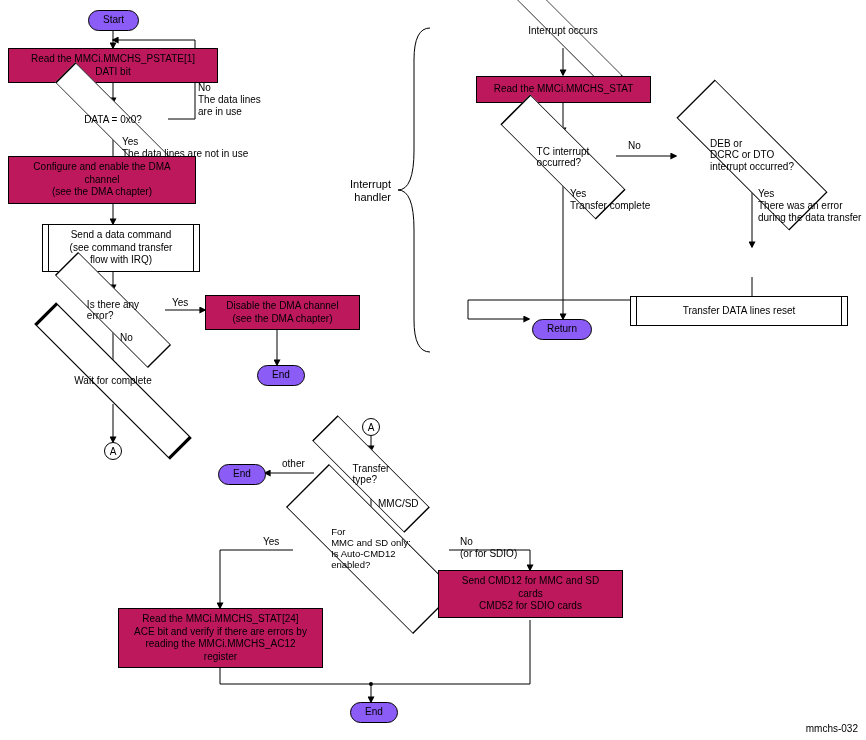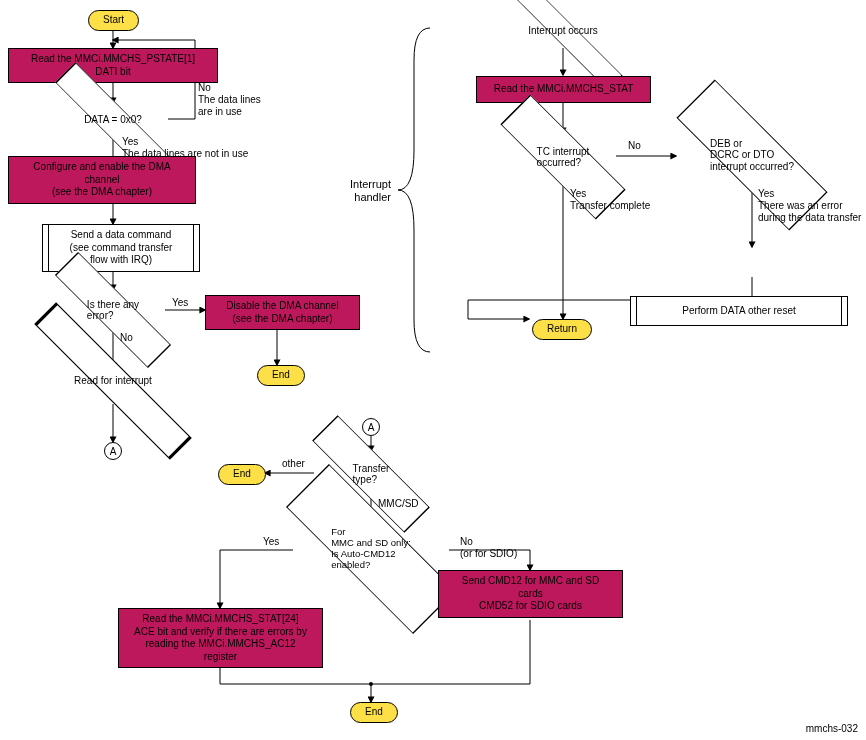--- a/index.html
+++ b/index.html
@@ -1,18 +1,18 @@
 <!DOCTYPE html>
 <html><head>
 <meta charset="utf-8">
 <style>
   *{box-sizing:border-box}
   body{margin:0;padding:0;width:866px;height:740px;background:#fff;font-family:Arial,Helvetica,sans-serif;font-size:10px;position:relative}
   .node{position:absolute;display:flex;align-items:center;justify-content:center;text-align:center;line-height:1.25}
-  .terminal{border:1px solid #000;border-radius:999px;padding:3px 14px;background:#fde047}
+  .terminal{border:1px solid #000;border-radius:999px;padding:3px 14px;background:#8b5cf6}
   .process{border:1px solid #000;padding:4px 8px;background:#be185d}
   .predef{border:1px solid #000;padding:4px 14px;background:#fff;position:relative}
   .predef::before,.predef::after{content:"";position:absolute;top:0;bottom:0;width:0;border-left:1px solid #000}
   .predef::before{left:5px}.predef::after{right:5px}
   .diamond{position:absolute}
   .diamond .shape{width:100%;height:100%;position:absolute;top:0;left:0}
   .diamond .shape::before{content:"";position:absolute;inset:0;border:1px solid #000;transform:rotate(45deg) scaleX(var(--sx,1)) scaleY(var(--sy,1));background:#fff}
   .diamond .txt{position:absolute;inset:0;display:flex;align-items:center;justify-content:center;padding:0 6px;line-height:1.15}
   .thickd .shape::before{border-width:2px}
   .conn{position:absolute;width:18px;height:18px;border:1px solid #000;border-radius:50%;display:flex;align-items:center;justify-content:center;background:#fff}
@@ -82,21 +82,21 @@
     <div class="txt">Is there any<br>error?</div>
 </div>
 <div class="label" style="left:172px;top:297px">Yes</div>
 <div class="label" style="left:120px;top:332px">No</div>
 
 <div class="node process" style="left:205px;top:295px;width:155px">Disable the DMA channel<br>(see the DMA chapter)</div>
 <div class="node terminal" style="left:257px;top:365px">End</div>
 
 <div class="diamond thickd" style="left:53px;top:356px;width:120px;height:50px;--sx:1.6;--sy:.62">
   <div class="shape"></div>
-    <div class="txt">Read for interrupt</div>
+    <div class="txt">Wait for complete</div>
 </div>
 <div class="conn" style="left:104px;top:442px">A</div>
 
 <div class="label" style="left:350px;top:178px;text-align:right;font-size:11px">Interrupt<br>handler</div>
 
 <div class="diamond" style="left:518px;top:12px;width:90px;height:38px;--sx:1.65;--sy:.55">
   <div class="shape"></div>
     <div class="txt">Interrupt occurs</div>
 </div>
 <div class="node process" style="left:476px;top:76px;width:175px;padding:6px 8px">Read the MMCi.MMCHS_STAT</div>
@@ -107,21 +107,21 @@
 </div>
 <div class="label" style="left:628px;top:140px">No</div>
 <div class="label" style="left:570px;top:188px">Yes<br>Transfer complete</div>
 
 <div class="diamond" style="left:695px;top:122px;width:114px;height:66px;--sx:1.4;--sy:.82">
   <div class="shape"></div>
     <div class="txt">DEB or<br>DCRC or DTO<br>interrupt occurred?</div>
 </div>
 <div class="label" style="left:758px;top:188px">Yes<br>There was an error<br>during the data transfer</div>
 
-<div class="node predef" style="left:630px;top:248px;width:218px;padding:8px 18px">Perform DATA other reset</div>
+<div class="node predef" style="left:630px;top:248px;width:218px;padding:8px 18px">Transfer DATA lines reset</div>
 <div class="node terminal" style="left:532px;top:319px">Return</div>
 
 <div class="conn" style="left:362px;top:418px">A</div>
 
 <div class="diamond" style="left:326px;top:449px;width:90px;height:50px;--sx:1.45;--sy:.72">
   <div class="shape"></div>
     <div class="txt">Transfer<br>type?</div>
 </div>
 <div class="label" style="left:282px;top:458px">other</div>
 <div class="label" style="left:378px;top:498px">MMC/SD</div>

